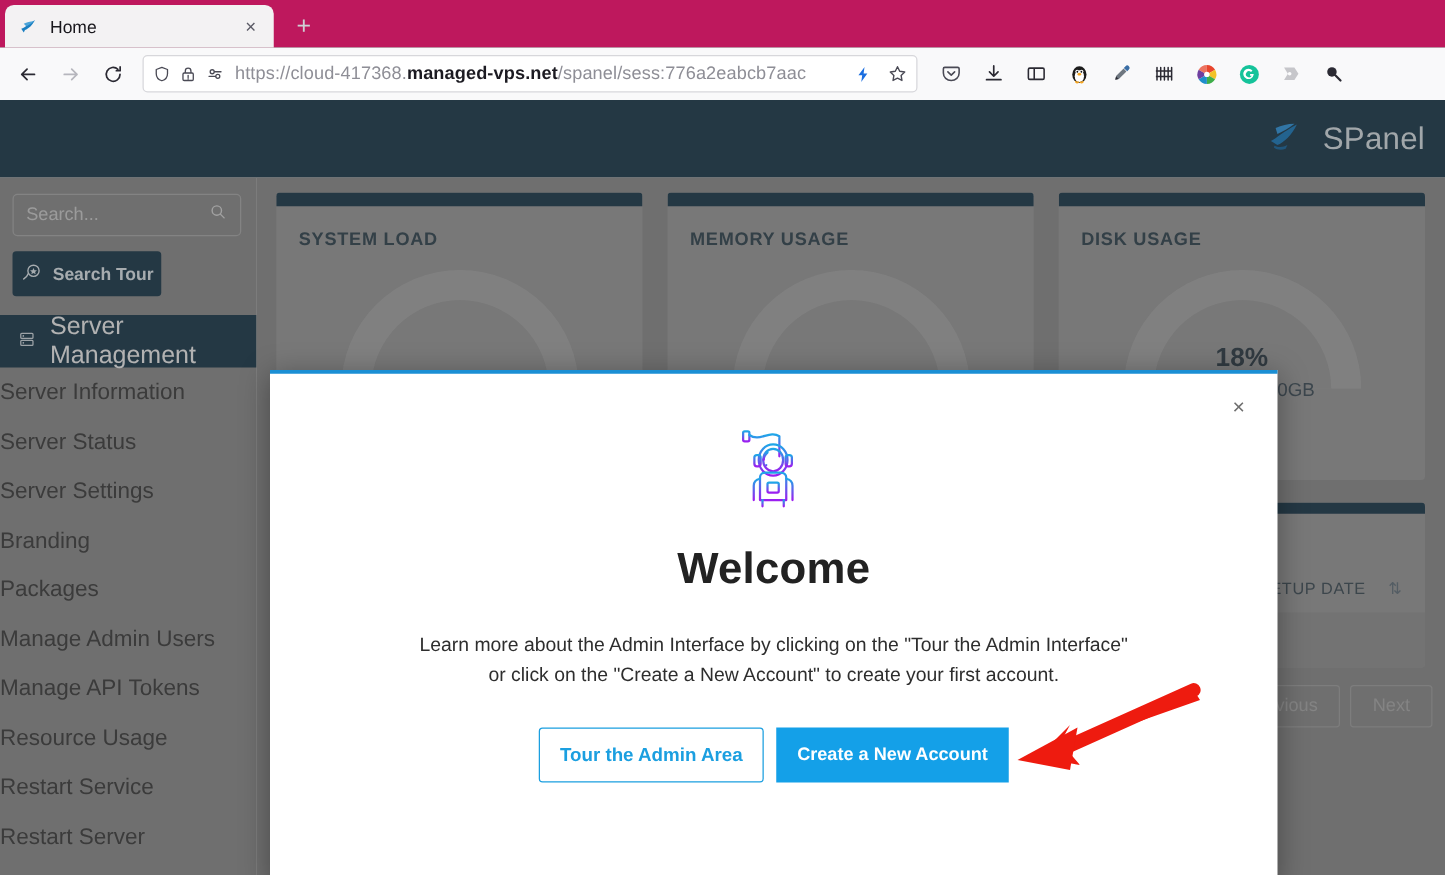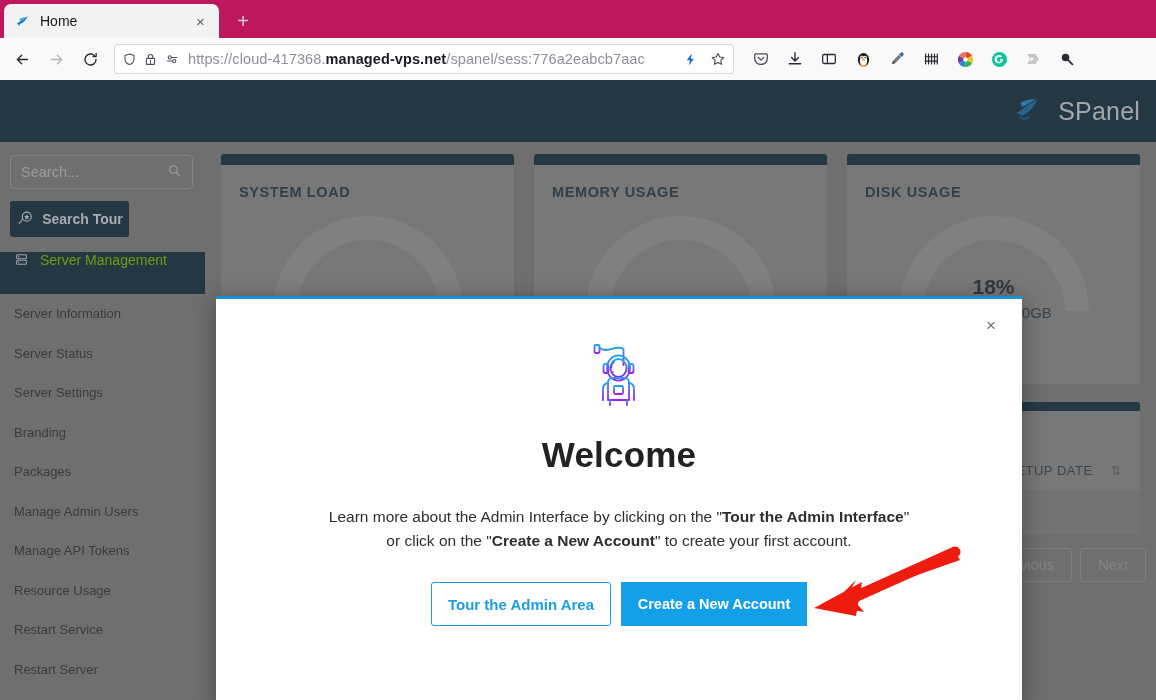--- a/index.html
+++ b/index.html
@@ -122,26 +122,26 @@
   }
   .search-box .ph { flex: 1 1 auto; font-size: 14.5px; color: #c7c7c7; }
   .start-tour {
     margin: 12px 0 0 10px; width: 119px; height: 36px;
     background: #2f4858; border-radius: 3px;
     display: flex; align-items: center; justify-content: center; gap: 7px;
     color: #d6dde1; font-size: 14px; font-weight: bold;
   }
   .nav-section {
     margin-top: 15px; height: 42px; background: #2f4858;
-    display: flex; gap: 11px; padding-left: 14px;
-    color: #84cc16; font-size: 14px;
+    display: flex; align-items: center; gap: 11px; padding-left: 14px;
+    color: #e5e5e5; font-size: 20px;
   }
   .nav-item {
-    height: 39.5px; display: flex; align-items: center; padding-left: 14px;
-    color: #4c4c4c; font-size: 13px;
+    height: 39.5px; display: flex; align-items: center; 
+    color: #4c4c4c; font-size: 18px;
   }
 
   
   #main {
     flex: 1 1 auto; background: #8f8f8f; position: relative;
     padding: 12px 0 0 0; overflow: hidden;
   }
   .cards-row { display: flex; gap: 20px; padding: 0 16px; }
   .card {
     flex: 1 1 0; background: #9a9a9a; border-radius: 3px;
@@ -208,21 +208,21 @@
   }
   .modal-inner { padding-top: 42px; text-align: center; }
   .astro { margin: 0 auto; display: block; }
   #modal-title {
     font-size: 35px; color: #222; font-weight: bold; margin-top: 26px;
     letter-spacing: .2px;
   }
   .modal-text {
     margin-top: 30px; font-size: 15.5px; color: #2e2e2e; line-height: 1.52;
   }
-  .modal-text b { font-weight: bold; }
+  .modal-text b { font-weight: normal; }
   .modal-actions {
     margin-top: 30px; display: flex; justify-content: center; gap: 10px;
   }
   .btn-outline {
     width: 180px; height: 44px; border: 1px solid #1b9fe0; border-radius: 3px;
     background: #fff; color: #1b9fe0; font-size: 15px; font-weight: bold;
     display: flex; align-items: center; justify-content: center;
   }
   .btn-primary {
     width: 186px; height: 44px; background: #14a0e8; border: none;

